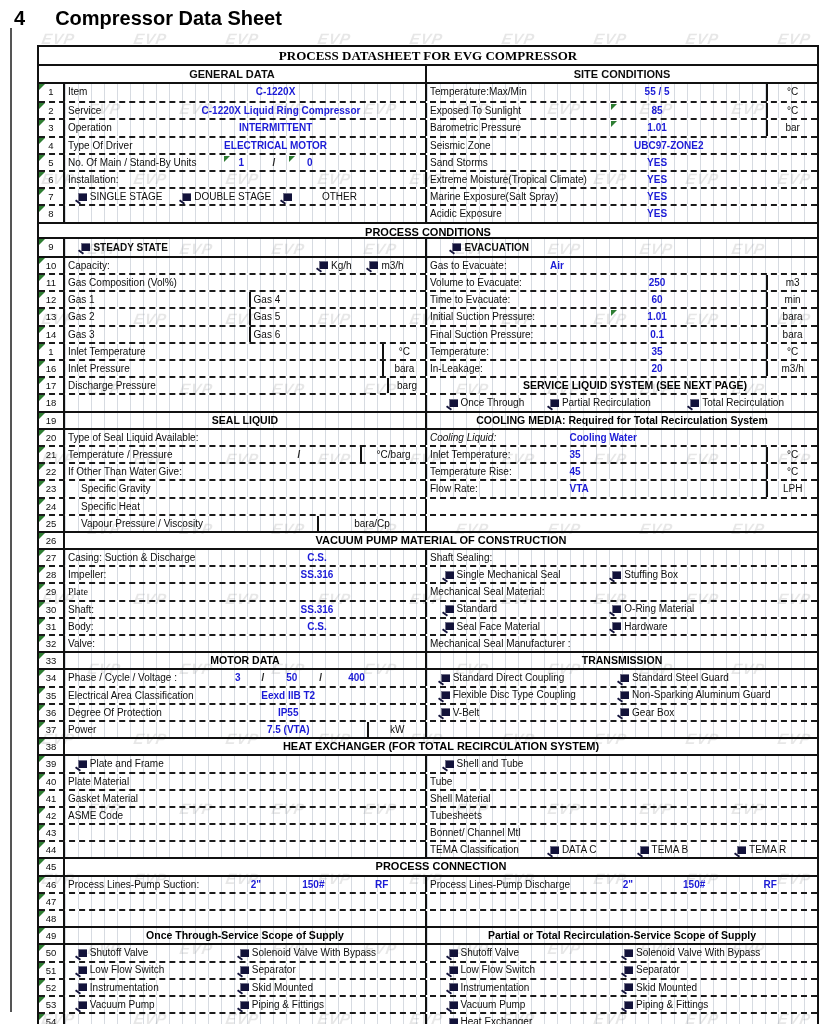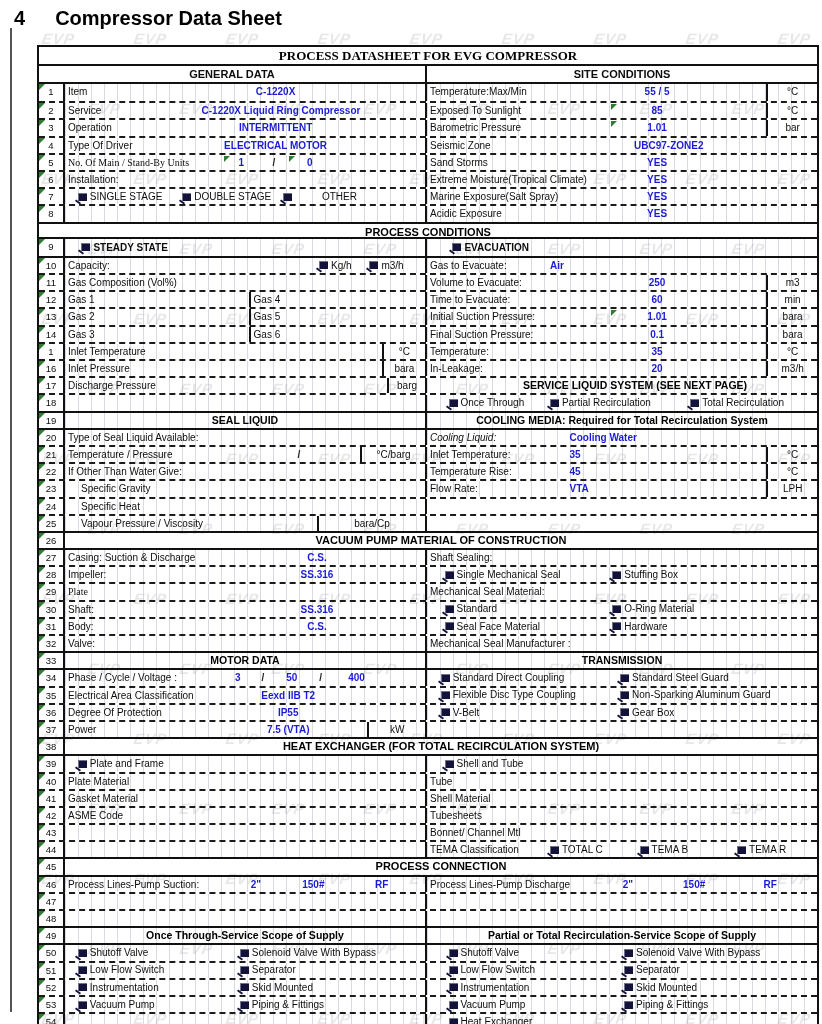--- a/index.html
+++ b/index.html
@@ -247,21 +247,21 @@
           <span class="seg val" style="width: 37%;">ELECTRICAL MOTOR</span>
         </div>
         <div class="half r">
           <span class="seg lbl" style="width: 47%;">Seismic Zone</span>
           <span class="seg val" style="width: 30%;">UBC97-ZONE2</span>
         </div>
       </div>
       <div class="row">
         <span class="num">5</span>
         <div class="half l">
-          <span class="seg lbl" style="width: 44%; font-family: Liberation Serif, serif;">No. Of Main / Stand-By Units</span>
+          <span class="seg lbl" style="width: 44%;">No. Of Main / Stand-By Units</span>
           <span class="seg val gt" style="width: 10%;">1</span>
           <span class="seg sep" style="width: 8%;">/</span>
           <span class="seg val gt" style="width: 12%;">0</span>
         </div>
         <div class="half r">
           <span class="seg lbl" style="width: 47%;">Sand Storms</span>
           <span class="seg val" style="width: 24%;">YES</span>
         </div>
       </div>
       <div class="row">
@@ -732,21 +732,21 @@
           <span class="seg lbl" style="width: 60%;">Bonnet/ Channel Mtl</span>
         </div>
       </div>
       <div class="row">
         <span class="num">44</span>
         <div class="half l"></div>
         <div class="half r">
           <span class="seg lbl" style="width: 31%;">TEMA Classification</span>
           <span class="seg chk" style="width: 23%;">
             <span class="cbox"></span>
-            <span class="clab">TOTAL C</span>
+            <span class="clab">DATA C</span>
           </span>
           <span class="seg chk" style="width: 25%;">
             <span class="cbox"></span>
             <span class="clab">TEMA B</span>
           </span>
           <span class="seg chk" style="width: 21%;">
             <span class="cbox"></span>
             <span class="clab">TEMA R</span>
           </span>
         </div>

